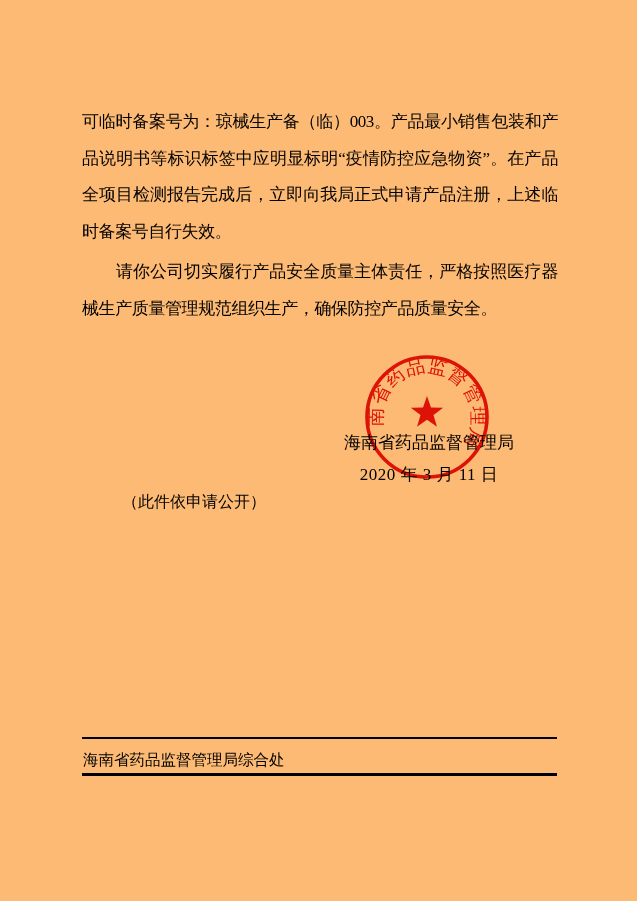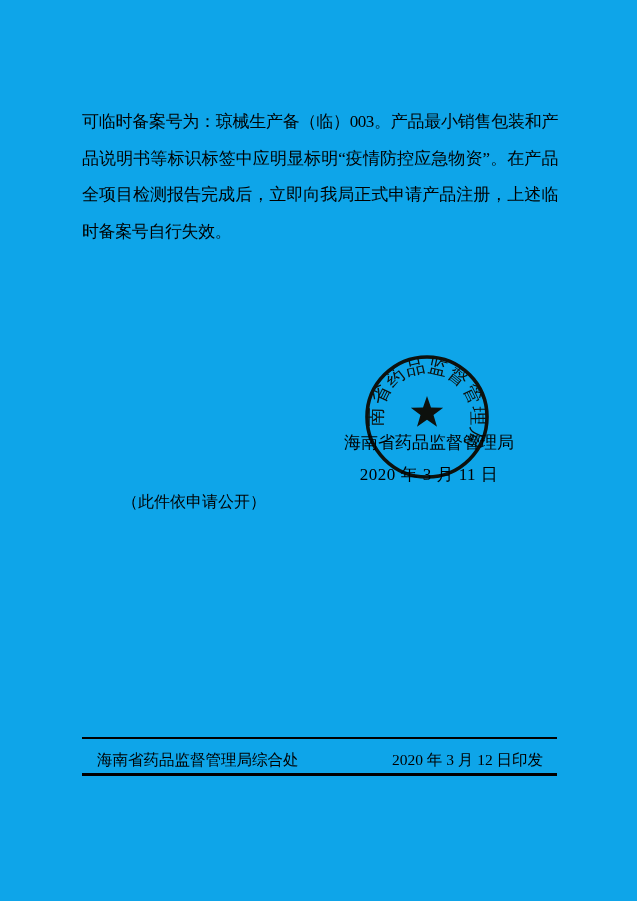--- a/index.html
+++ b/index.html
@@ -1,21 +1,21 @@
 <!DOCTYPE html>
 <html><head>
 <meta charset="utf-8">
 <style>
   * { margin: 0; padding: 0; box-sizing: border-box; }
   html, body { background: #ffffff; }
   .page {
     position: relative;
     width: 637px;
     height: 901px;
-    background: #0ea5e9;
+    background: #fdba74;
     overflow: hidden;
     font-family: "Liberation Serif", "DejaVu Serif", serif;
     color: #000000;
   }
   .body-text {
     position: absolute;
     left: 82px;
     top: 104px;
     width: 476px;
     font-size: 17px;
@@ -66,39 +66,40 @@
   .footer-rule-bottom {
     position: absolute;
     left: 82px;
     top: 773px;
     width: 475px;
     height: 2.6px;
     background: #000;
   }
   .footer-row {
     position: absolute;
-    left: 82px;
+    left: 68px;
     top: 750px;
     width: 475px;
     display: flex;
     justify-content: space-between;
     align-items: center;
     font-size: 15.5px;
     padding-left: 15px;
     padding-right: 14px;
     color: #000;
   }
 </style>
 </head>
 <body>
 
 <div class="page">
 
   <div class="body-text">
     <p>可临时备案号为：琼械生产备（临）003。产品最小销售包装和产品说明书等标识标签中应明显标明“疫情防控应急物资”。在产品全项目检测报告完成后，立即向我局正式申请产品注册，上述临时备案号自行失效。</p>
+    <p class="indented">请你公司切实履行产品安全质量主体责任，严格按照医疗器械生产质量管理规范组织生产，确保防控产品质量安全。</p>
   </div>
 
   <div class="signature-block">
     <div class="sig-agency">海南省药品监督管理局</div>
     <div class="sig-date">2020 年 3 月 11 日</div>
   </div>
 
   <svg class="seal" viewBox="0 0 140 140" xmlns="http://www.w3.org/2000/svg" aria-hidden="true">
     <defs>
       <path id="sealArc" d="M 70,70 m -45,0 a 45,45 0 1,1 90,0 a 45,45 0 1,1 -90,0" fill="none"></path>
@@ -109,18 +110,17 @@
       <textPath href="#sealArc" startOffset="25%" text-anchor="middle">海南省药品监督管理局</textPath>
     </text>
   </svg>
 
   <div class="disclosure">（此件依申请公开）</div>
 
   <div class="footer-rule-top"></div>
 
   <div class="footer-row">
     <span>海南省药品监督管理局综合处</span>
-    <span>2020 年 3 月 12 日印发</span>
   </div>
 
   <div class="footer-rule-bottom"></div>
 
 </div>
 
 </body></html>

